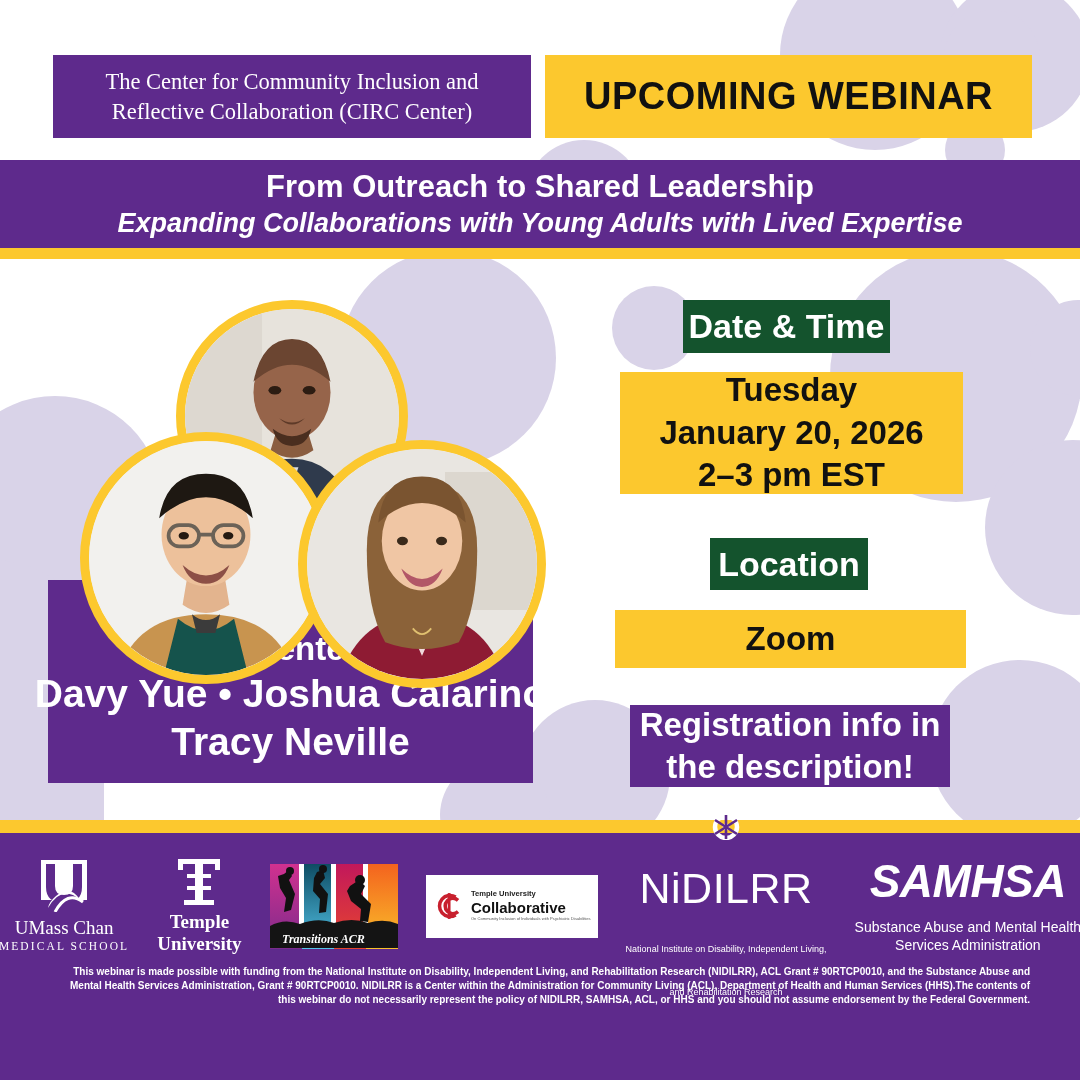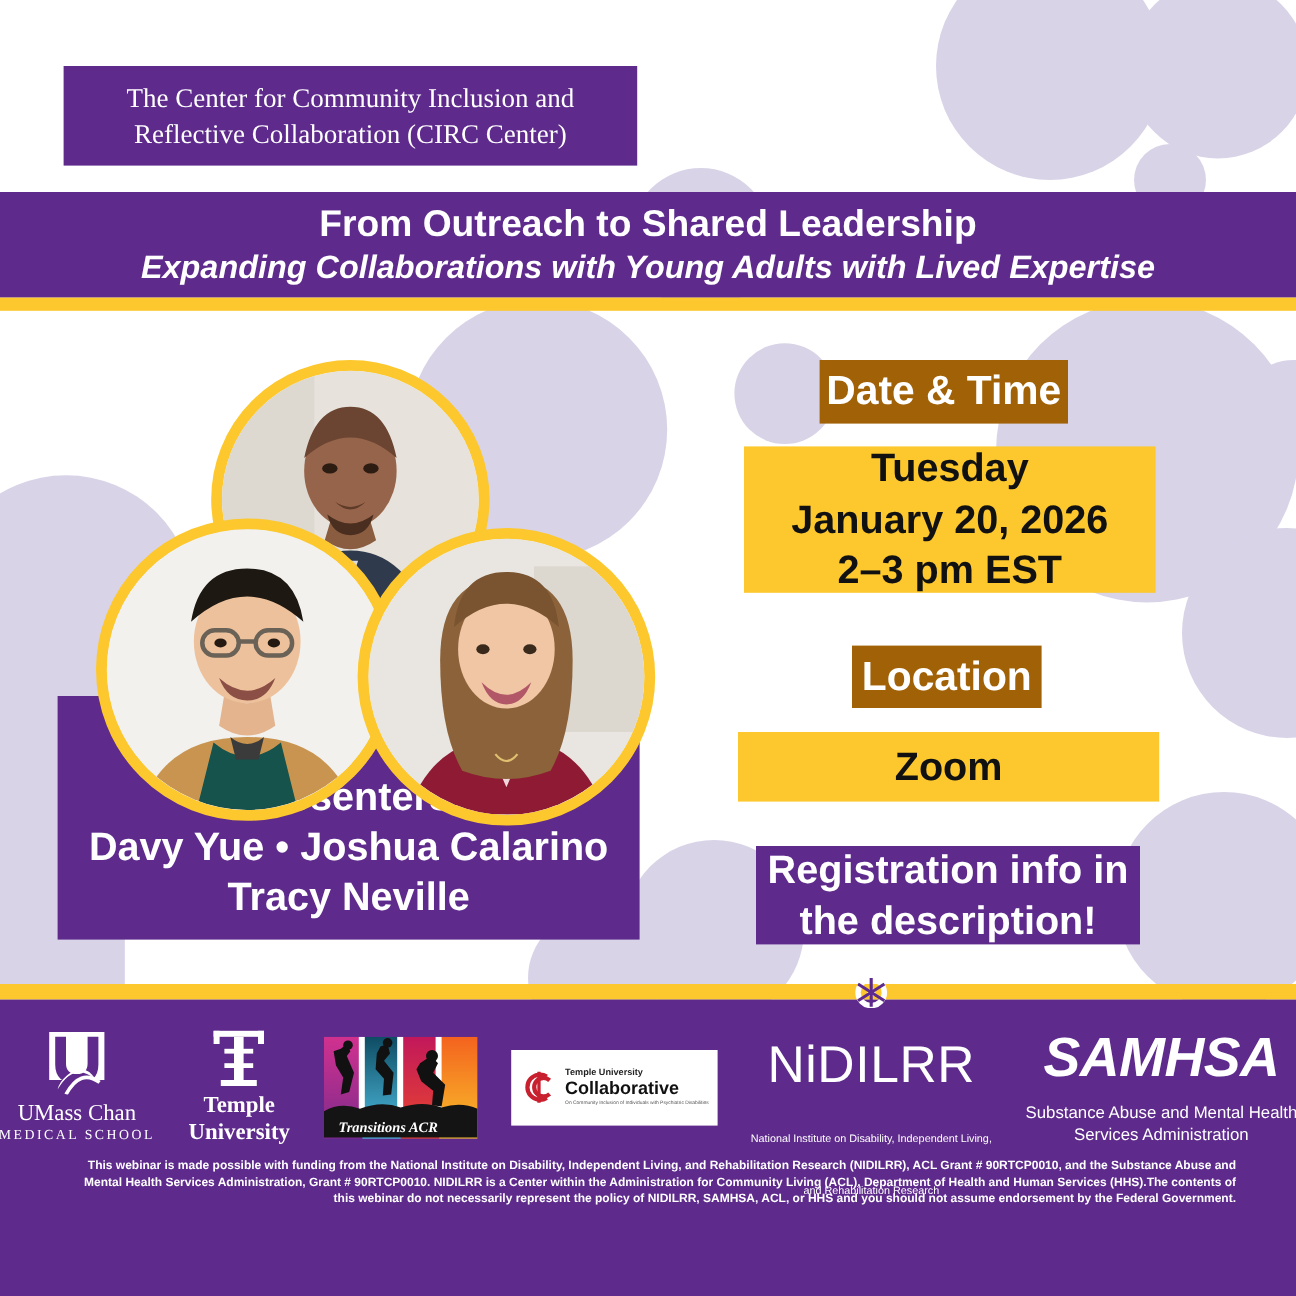--- a/index.html
+++ b/index.html
@@ -144,30 +144,30 @@
     padding-bottom: 16px;
   }
   .presenters-title {
     color: #ffffff;
     font-size: 33px;
     font-weight: bold;
     line-height: 1.25;
   }
   .presenters-names {
     color: #ffffff;
-    font-size: 33px;
+    font-size: 39px;
     font-weight: bold;
     line-height: 1.25;
     white-space: nowrap;
   }
 
   
   .label-box {
     position: absolute;
-    background: #a16207;
+    background: #14532d;
     display: flex;
     align-items: center;
     justify-content: center;
     z-index: 3;
   }
   .label-box span {
     color: #ffffff;
     font-size: 34px;
     font-weight: bold;
     white-space: nowrap;
@@ -349,20 +349,23 @@
   <div class="blob-rect" style="left:-120px; top:665px; width:224px; height:160px;"></div>
   <div class="blob" style="left:520px; top:700px; width:150px; height:150px;"></div>
   <div class="blob" style="left:930px; top:660px; width:180px; height:180px;"></div>
   <div class="blob" style="left:440px; top:760px; width:110px; height:110px;"></div>
   <div class="blob" style="left:1030px; top:300px; width:96px; height:96px;"></div>
 
   <div class="header-row">
     <div class="circ-box">
       <div class="circ-line">The Center for Community Inclusion and</div>
       <div class="circ-line">Reflective Collaboration (CIRC Center)</div>
+    </div>
+    <div class="upcoming-box">
+      <span class="upcoming-text">UPCOMING WEBINAR</span>
     </div>
   </div>
 
   <div class="title-banner">
     <div class="title-main">From Outreach to Shared Leadership</div>
     <div class="title-sub">Expanding Collaborations with Young Adults with Lived Expertise</div>
   </div>
   <div class="gold-rule-top"></div>
 
   <div class="photos">

